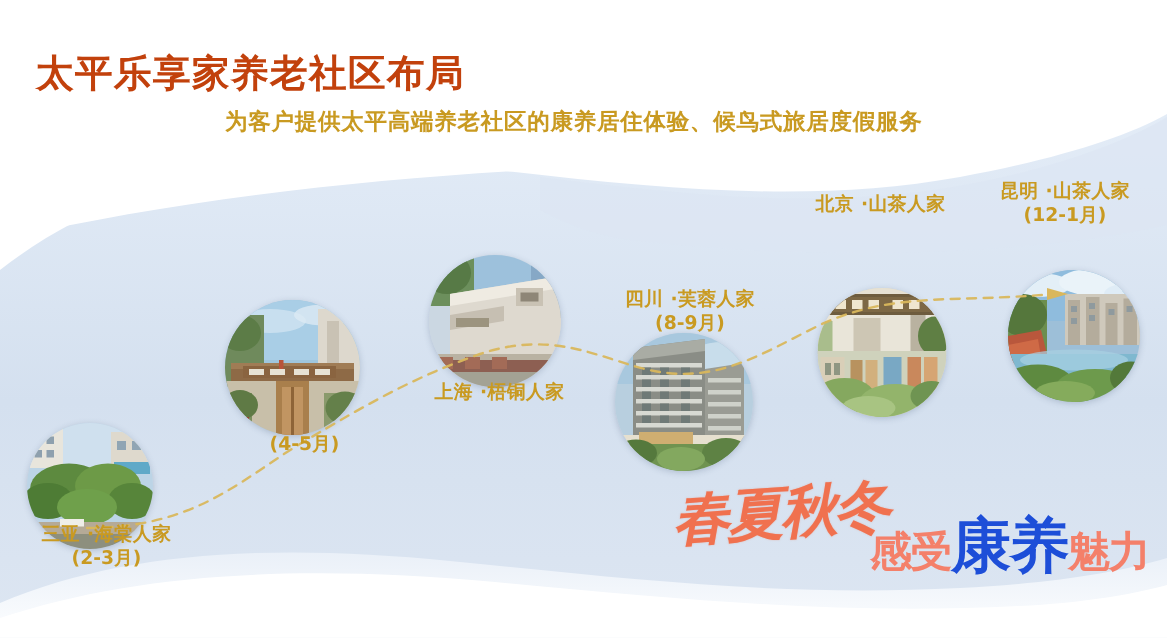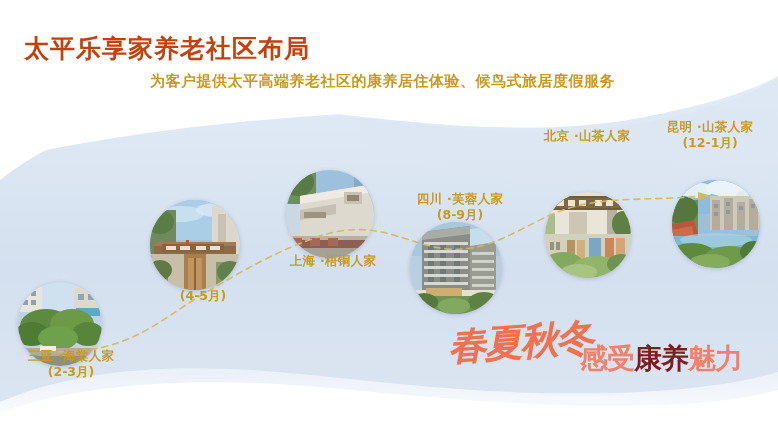--- a/index.html
+++ b/index.html
@@ -102,22 +102,22 @@
   .slogan-bold {
     position: absolute;
     left: 580px;
     top: 336px;
     font-size: 34px;
     font-weight: bold;
     color: #F4806A;
     letter-spacing: -1px;
   }
   .slogan-bold .big {
-    font-size: 28px;
-    color: #7f1d1d;
+    font-size: 40px;
+    color: #1d4ed8;
   }
   .slogan-bold .small {
     font-size: 28px;
     color: #F4806A;
   }
 
   .label-3y  { left: -4px;  top: 348px; width: 150px; }
   .label-gz  { left: 128px; top: 288px; width: 150px; }
   .label-sh  { left: 258px; top: 253px; width: 150px; }
   .label-sc  { left: 385px; top: 177px; width: 150px; margin-top: 14px; }

